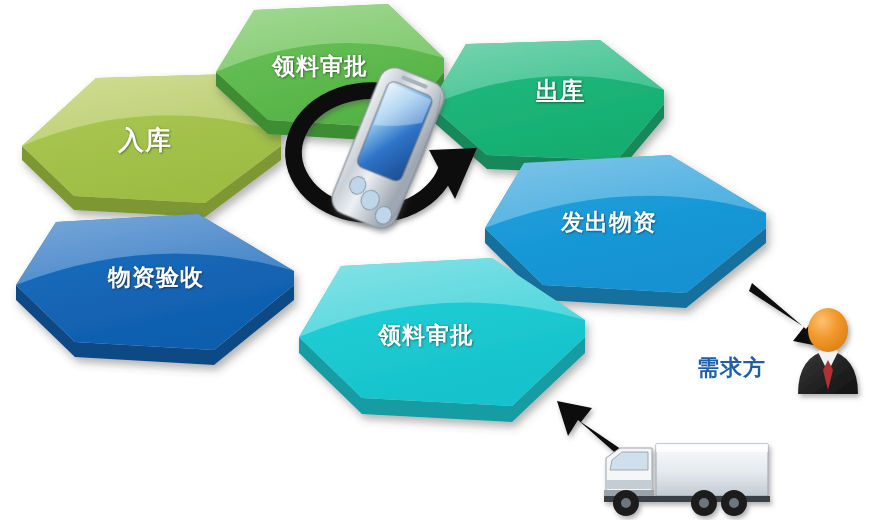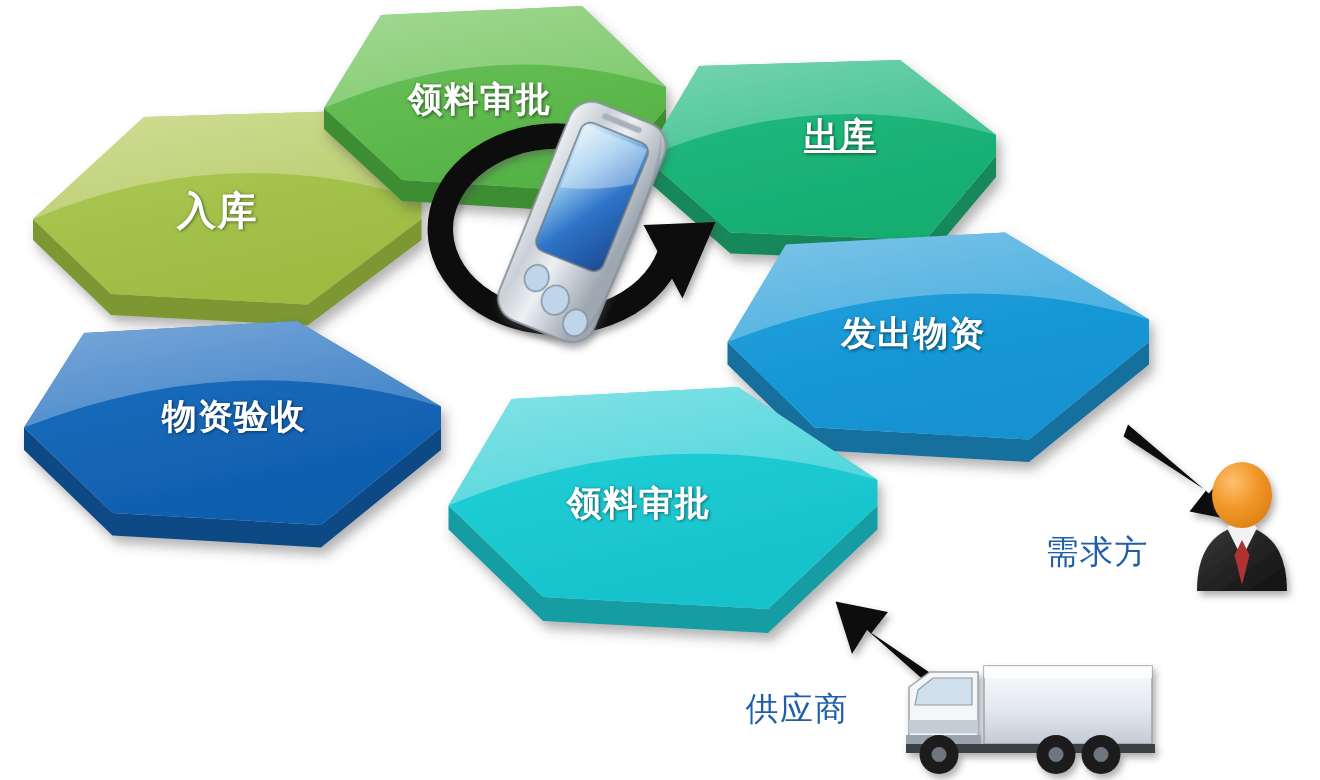--- a/index.html
+++ b/index.html
@@ -12,21 +12,21 @@
     color:#ffffff;
     font-weight:bold;
     font-family:"DejaVu Sans","Liberation Sans",sans-serif;
     white-space:nowrap;
     text-shadow:1px 1px 2px rgba(0,0,0,0.35), 0 0 2px rgba(0,0,0,0.25);
     letter-spacing:1px;
     pointer-events:none;
   }
   .actorlabel{
     position:absolute;
-    font-weight:normal;
+    font-weight:bold;
     font-family:"DejaVu Sans","Liberation Sans",sans-serif;
     white-space:nowrap;
     letter-spacing:1px;
   }
 </style>
 </head>
 <body>
 
 <div id="stage">
 
@@ -240,15 +240,14 @@
   <div class="hexlabel" style="left:536px;top:75px;font-size:23px;text-decoration:underline;">出库</div>
 
   <div class="hexlabel" style="left:561px;top:207px;font-size:23px;">发出物资</div>
 
   <div class="hexlabel" style="left:108px;top:262px;font-size:23px;">物资验收</div>
 
   <div class="hexlabel" style="left:378px;top:320px;font-size:23px;">领料审批</div>
 
   <div class="actorlabel" style="left:697px;top:353px;font-size:22px;color:#1F5FA9;">需求方</div>
 
-  <div class="actorlabel" style="left:497px;top:458px;font-size:22px;color:#1F5FA9;">供应商</div>
 
 </div>
 
 </body></html>

